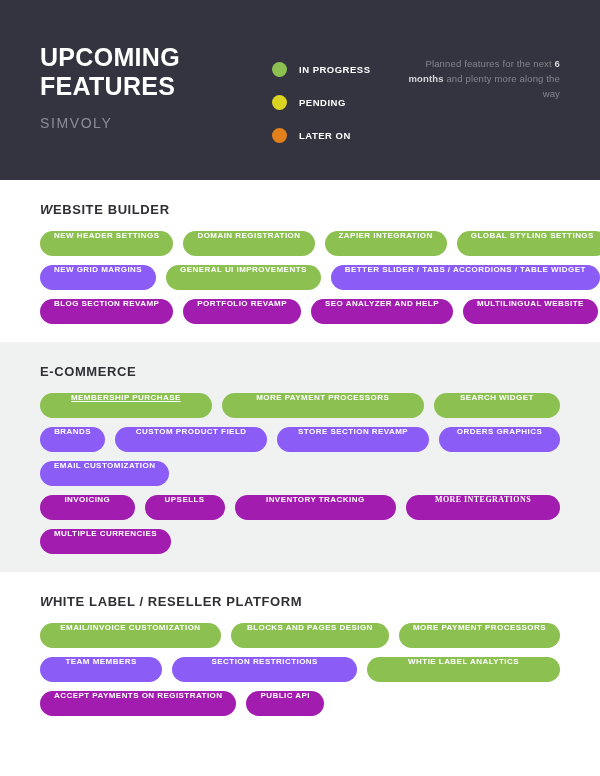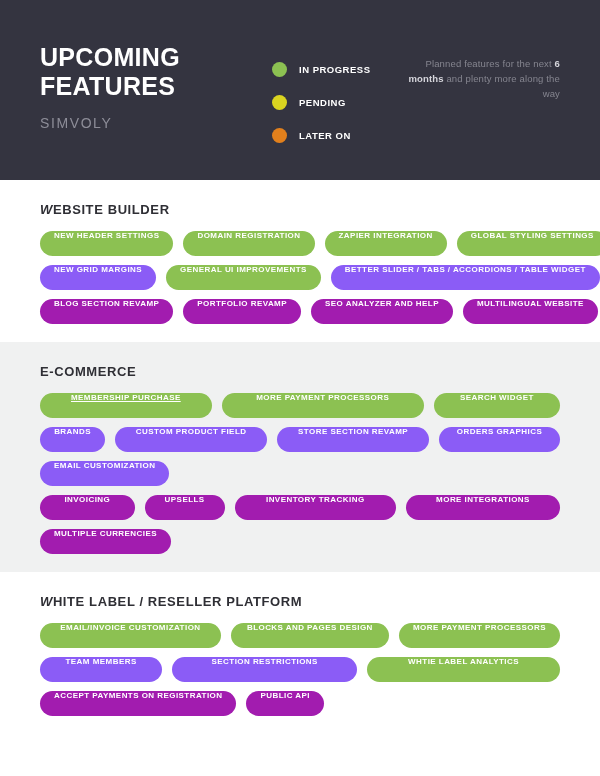--- a/index.html
+++ b/index.html
@@ -254,21 +254,21 @@
           <div class="pill-row">
             <div class="pill orange flex" style="flex-grow: 9; flex-basis: 0px;">
               <span>INVOICING</span>
             </div>
             <div class="pill orange flex" style="flex-grow: 7; flex-basis: 0px;">
               <span>UPSELLS</span>
             </div>
             <div class="pill orange flex" style="flex-grow: 18; flex-basis: 0px;">
               <span>INVENTORY TRACKING</span>
             </div>
-            <div class="pill orange flex" style="flex-grow: 17; flex-basis: 0px;">
+            <div class="pill orange flex" style="flex-grow: 17; flex-basis: 0px; font-family: Liberation Serif, serif;">
               <span>MORE INTEGRATIONS</span>
             </div>
           </div>
           <div class="pill-row">
             <div class="pill orange">
               <span>MULTIPLE CURRENCIES</span>
             </div>
           </div>
         </div>
       </div>

